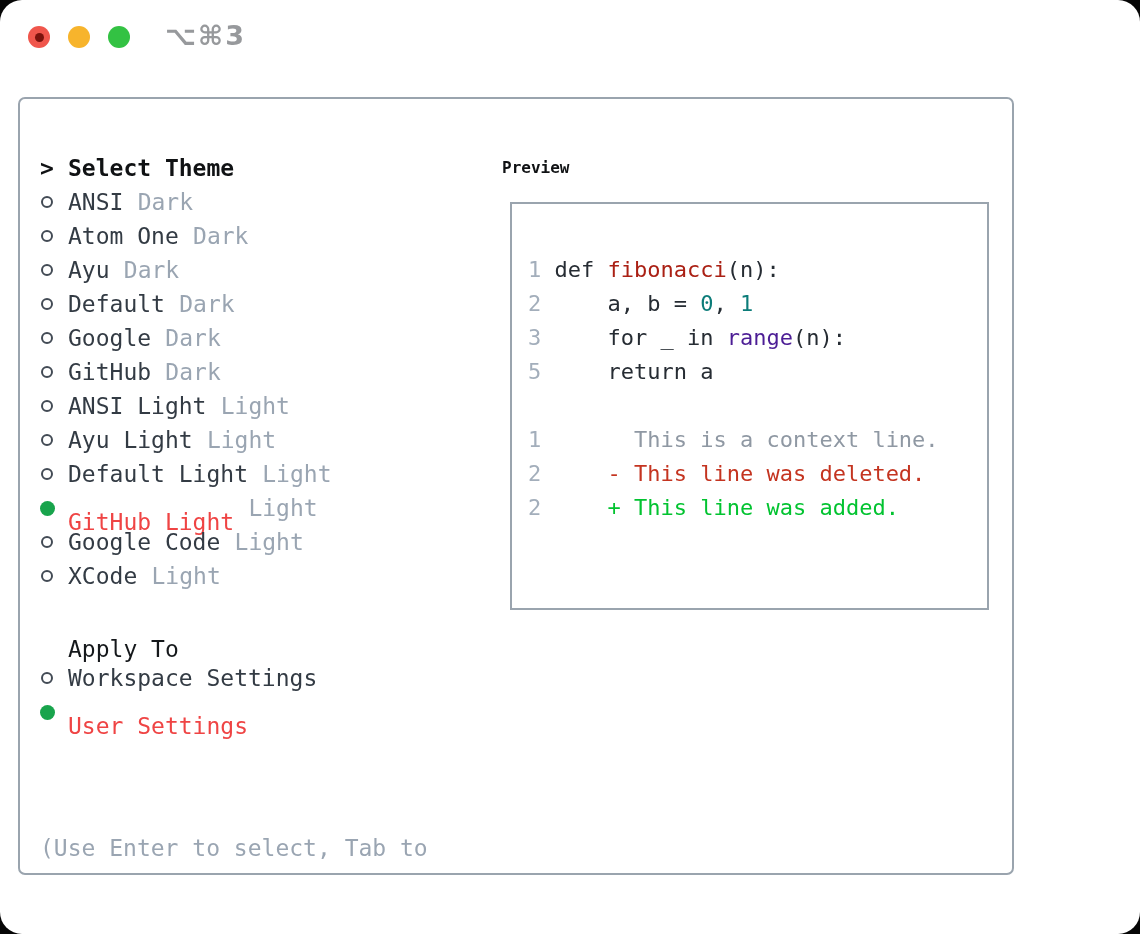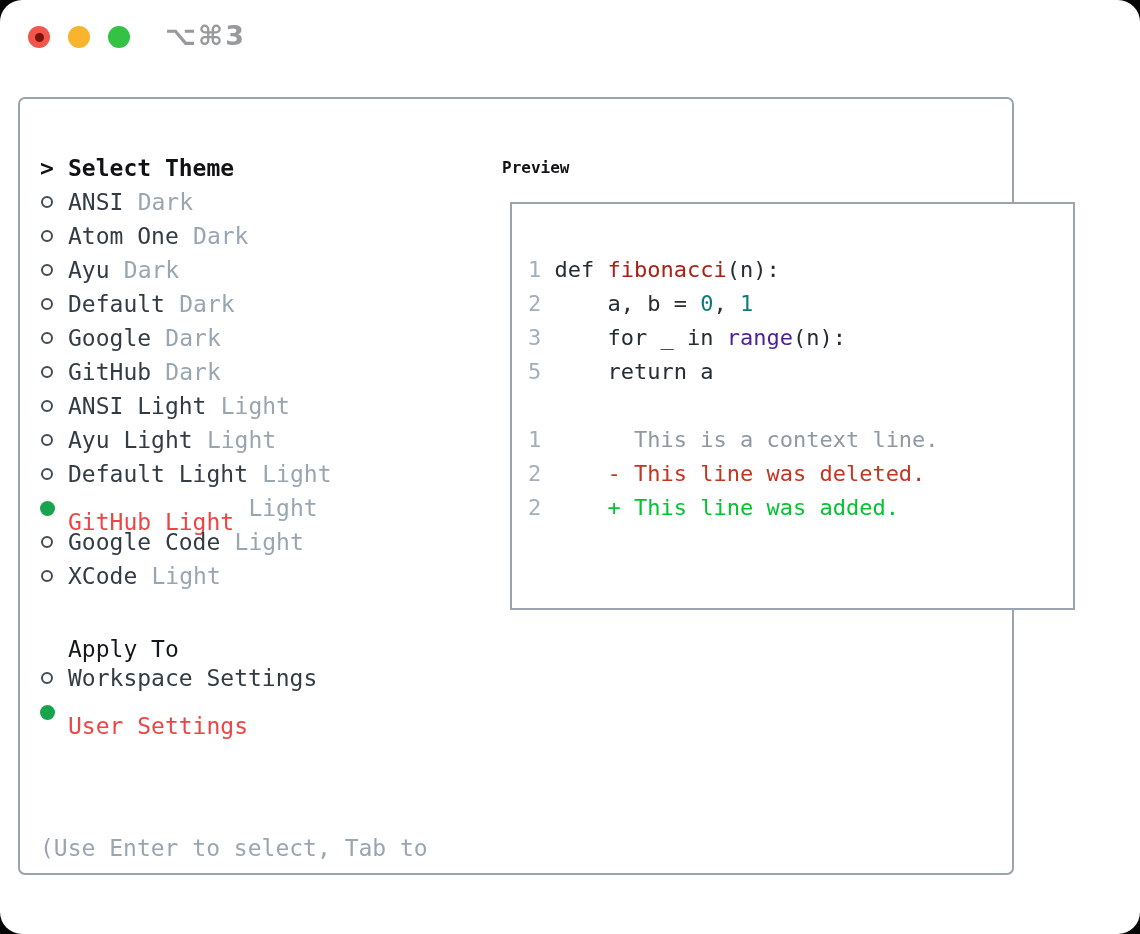--- a/index.html
+++ b/index.html
@@ -49,21 +49,21 @@
   .variant { color:#9aa5b2; margin-left:0.62em; }
   .spacer  { height:34px; }
   .help    { color:#9aa5b2; font-size:23px; line-height:34px; white-space:pre; }
 
   
   .preview-title {
     position:absolute; left:482px; top:52px; height:34px; line-height:34px;
     font-weight:bold; font-size:16px; color:#101214;
   }
   .preview-box {
-    position:absolute; left:490px; top:103px; width:565px; height:408px;
+    position:absolute; left:490px; top:103px; width:479px; height:408px;
     border:2px solid #9aa4ae; box-sizing:border-box;
     padding:49px 0 0 16px; overflow:hidden; background:#ffffff;
   }
   .code-line { height:34px; line-height:34px; font-size:22px; white-space:pre; }
   .lnum        { color:#a3aebb; }
   .seg-plain   { color:#262c33; }
   .seg-func    { color:#aa2014; }
   .seg-num     { color:#0c7c79; }
   .seg-builtin { color:#4c1d95; }
   .seg-context { color:#8f98a3; }

